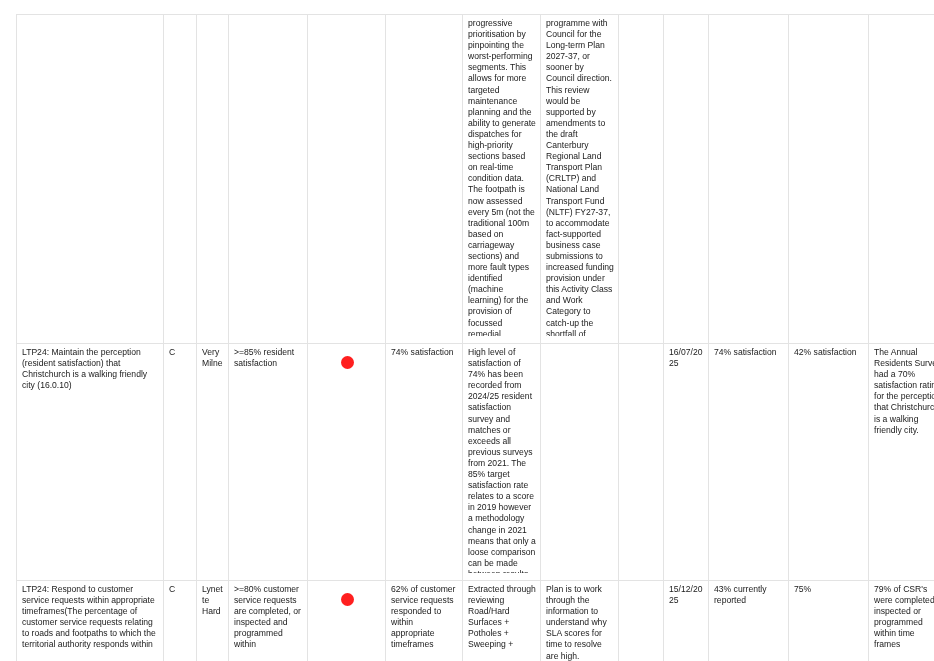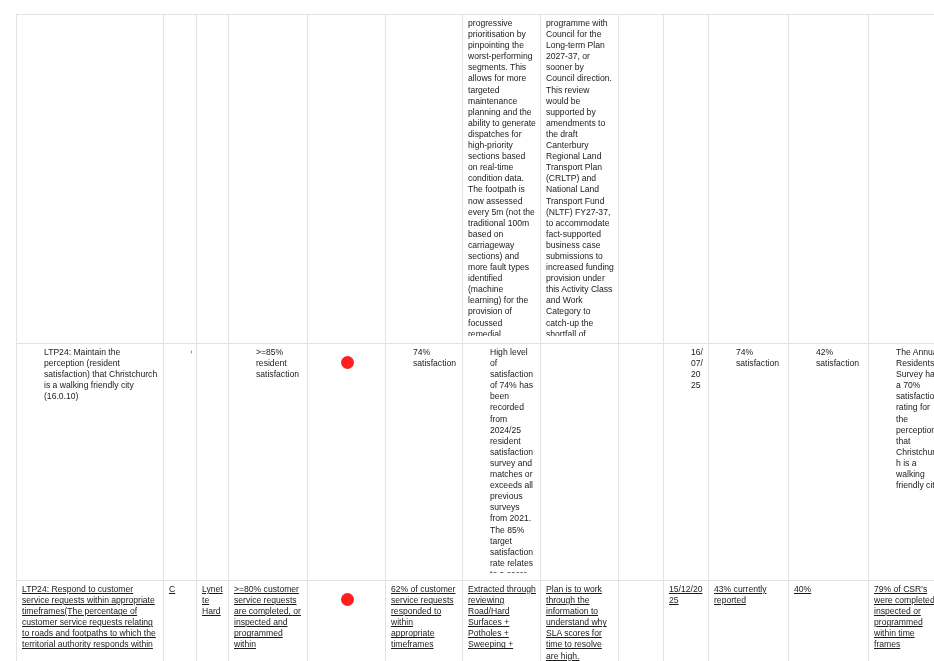--- a/index.html
+++ b/index.html
@@ -44,22 +44,22 @@
   col.c11{width:80px}
   col.c12{width:80px}
   col.c13{width:79px}
 
   
   tr.row-top td{height:322px;}
   tr.row-mid td{height:230px;}
   tr.row-bot td{height:92px;}
   .cellbox{display:block;overflow:hidden;}
   tr.row-top .cellbox{max-height:318px;}
-  tr.row-mid .cellbox{max-height:226px;margin-left:22px;}
-  tr.row-bot .cellbox{max-height:88px;text-decoration:underline;}
+  tr.row-mid .cellbox{max-height:226px;}
+  tr.row-bot .cellbox{max-height:88px;}
 
   .dot{
     display:block;
     width:13px;height:13px;
     border-radius:50%;
     background:#ff1f1f;
     margin:9px 0 0 28px;
   }
   .blank{display:block;height:1px;}
 </style>
@@ -198,21 +198,21 @@
         <td>
             <span class="cellbox"></span>
           </td>
         <td>
             <span class="cellbox">15/12/2025</span>
           </td>
         <td class="shade">
             <span class="cellbox">43% currently reported</span>
           </td>
         <td class="shade">
-            <span class="cellbox">40%</span>
+            <span class="cellbox">75%</span>
           </td>
         <td class="shade">
             <span class="cellbox">79% of CSR's were completed, inspected or programmed within time frames</span>
           </td>
       </tr>
 
     </tbody>
   </table>
 
 </div>

